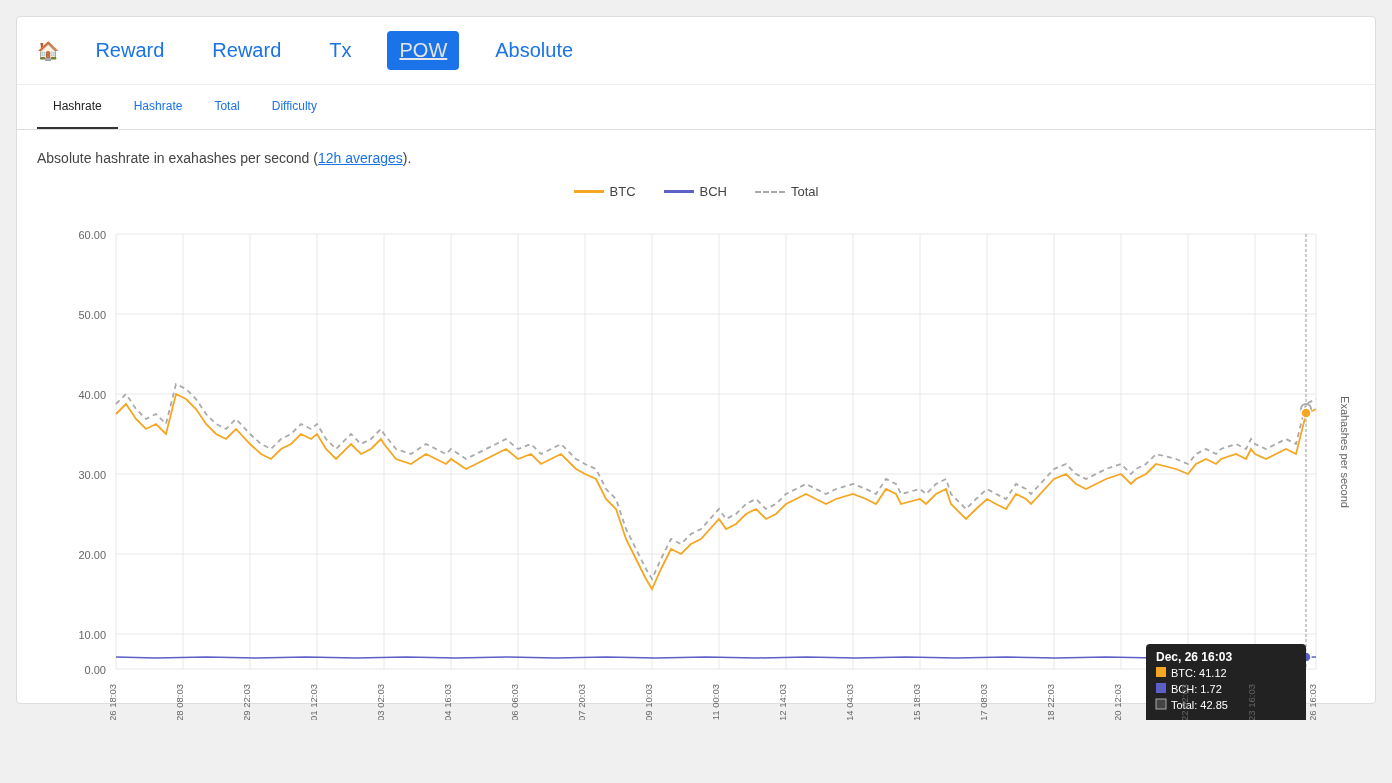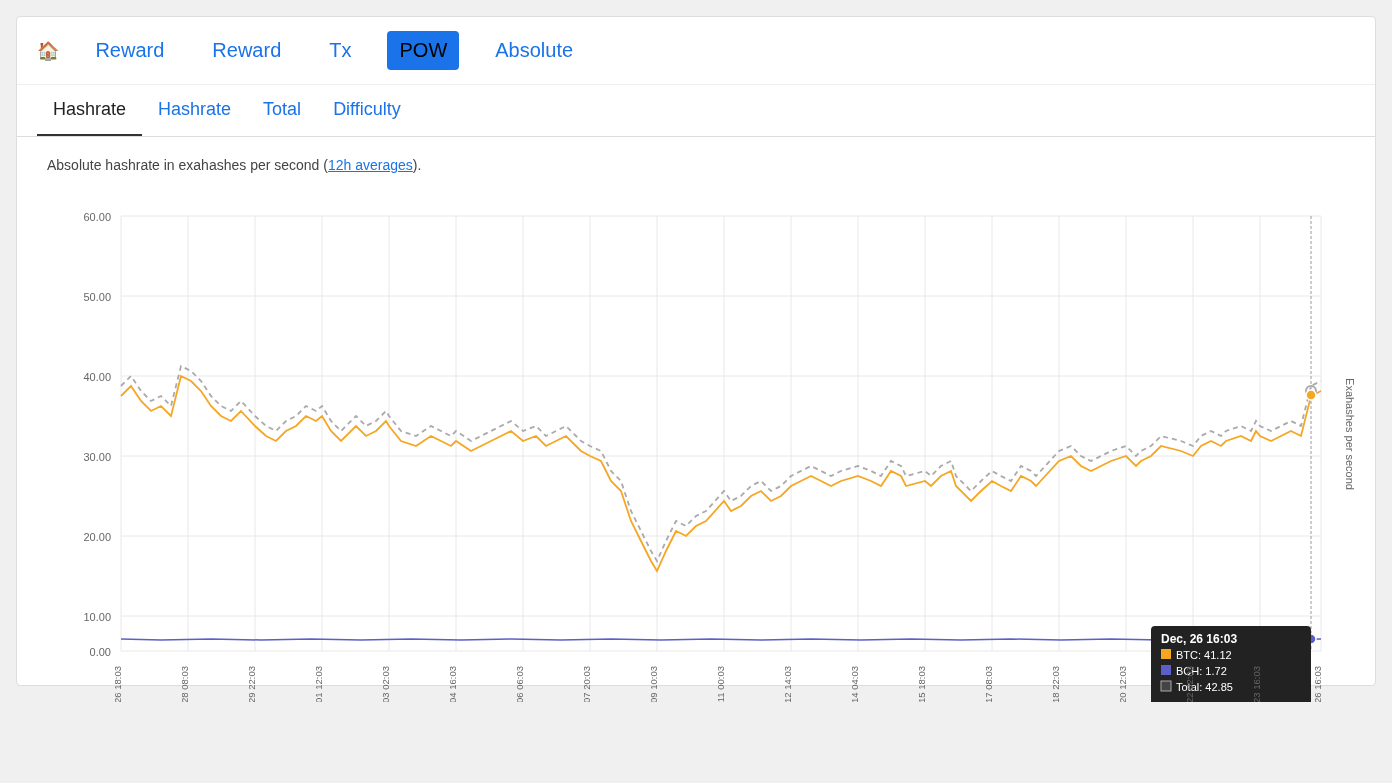--- a/index.html
+++ b/index.html
@@ -1,26 +1,26 @@
 <!DOCTYPE html>
 <html><head>
   <meta charset="utf-8">
   <style>
     * { box-sizing: border-box; margin: 0; padding: 0; }
     body { font-family: -apple-system, BlinkMacSystemFont, 'Segoe UI', sans-serif; background: #f0f0f0; }
     .outer-container { background: white; border: 1px solid #ddd; border-radius: 4px; margin: 16px; padding: 0; }
     .nav-bar { display: flex; align-items: center; padding: 14px 20px; border-bottom: 1px solid #eee; gap: 24px; }
     .nav-home { color: #1a73e8; font-size: 18px; cursor: pointer; }
     .nav-item { color: #1a73e8; font-size: 20px; cursor: pointer; text-decoration: none; background: none; border: none; padding: 8px 12px; border-radius: 4px; }
-    .nav-item.active { background: #1a73e8; color: #000000; border-radius: 4px; }
+    .nav-item.active { background: #1a73e8; color: #e5e5e5; border-radius: 4px; text-decoration: underline; }
     .tabs-bar { display: flex; padding: 0 20px; border-bottom: 1px solid #ddd; gap: 0; }
-    .tab-item { padding: 14px 16px; font-size: 18px; cursor: pointer; color: #555; border-bottom: 2px solid transparent; }
+    .tab-item { padding: 14px 16px; font-size: 12px; cursor: pointer; color: #555; border-bottom: 2px solid transparent; }
     .tab-item.active { color: #222; border-bottom: 2px solid #333; font-weight: 500; }
     .tab-item:not(.active) { color: #1a73e8; }
-    .chart-area { padding: 20px 20px 10px 30px; }
+    .chart-area { padding: 20px 20px 10px 20px; }
     .chart-description { font-size: 14px; color: #444; margin-bottom: 18px; }
     .chart-description a { color: #1a73e8; }
     .legend { display: flex; justify-content: center; gap: 28px; margin-bottom: 10px; font-size: 13px; color: #444; align-items: center; }
     .legend-item { display: flex; align-items: center; gap: 6px; }
     .legend-line-btc { width: 30px; height: 3px; background: #f5a623; display: inline-block; }
     .legend-line-bch { width: 30px; height: 3px; background: #5b5fc7; display: inline-block; }
     .legend-line-total { width: 30px; height: 0; border-top: 2px dashed #aaa; display: inline-block; }
     .chart-wrapper { position: relative; width: 100%; }
   </style>
 </head>
@@ -42,20 +42,34 @@
     <div class="tab-item">Hashrate</div>
     <div class="tab-item">Total</div>
     <div class="tab-item">Difficulty</div>
   </div>
 
   <div class="chart-area">
     <div class="chart-description">
       <span>Absolute hashrate in exahashes per second (</span><a href="#">12h averages</a><span>).</span>
     </div>
 
+    <div class="legend">
+      <div class="legend-item">
+        <span class="legend-line-btc"></span>
+        <span>BTC</span>
+      </div>
+      <div class="legend-item">
+        <span class="legend-line-bch"></span>
+        <span>BCH</span>
+      </div>
+      <div class="legend-item">
+        <span class="legend-line-total"></span>
+        <span>Total</span>
+      </div>
+    </div>
 
     <div class="chart-wrapper">
       <svg viewBox="0 0 1280 480" width="100%" height="480" style="overflow:visible;">
 
         <text x="50" y="30" text-anchor="end" font-size="11" fill="#666">60.00</text>
         <text x="50" y="110" text-anchor="end" font-size="11" fill="#666">50.00</text>
         <text x="50" y="190" text-anchor="end" font-size="11" fill="#666">40.00</text>
         <text x="50" y="270" text-anchor="end" font-size="11" fill="#666">30.00</text>
         <text x="50" y="350" text-anchor="end" font-size="11" fill="#666">20.00</text>
         <text x="50" y="430" text-anchor="end" font-size="11" fill="#666">10.00</text>

